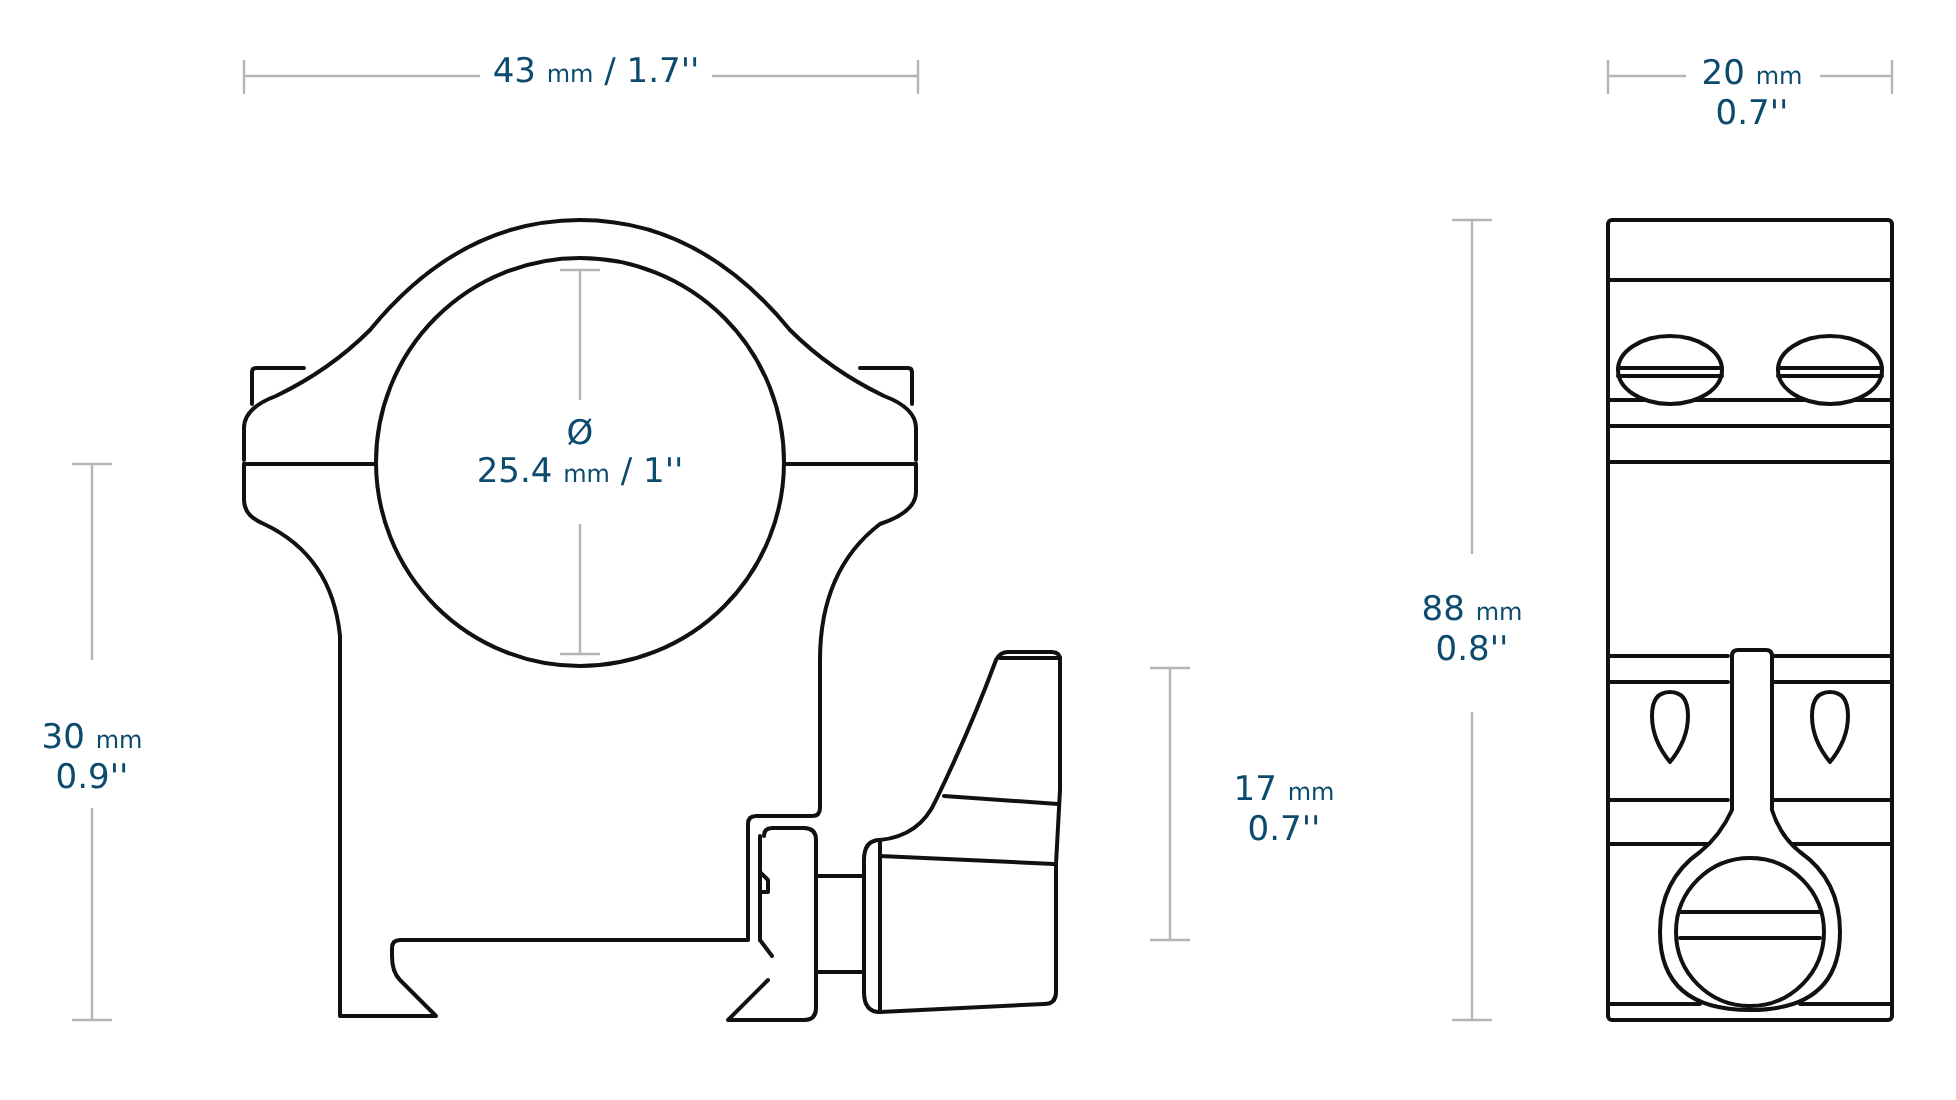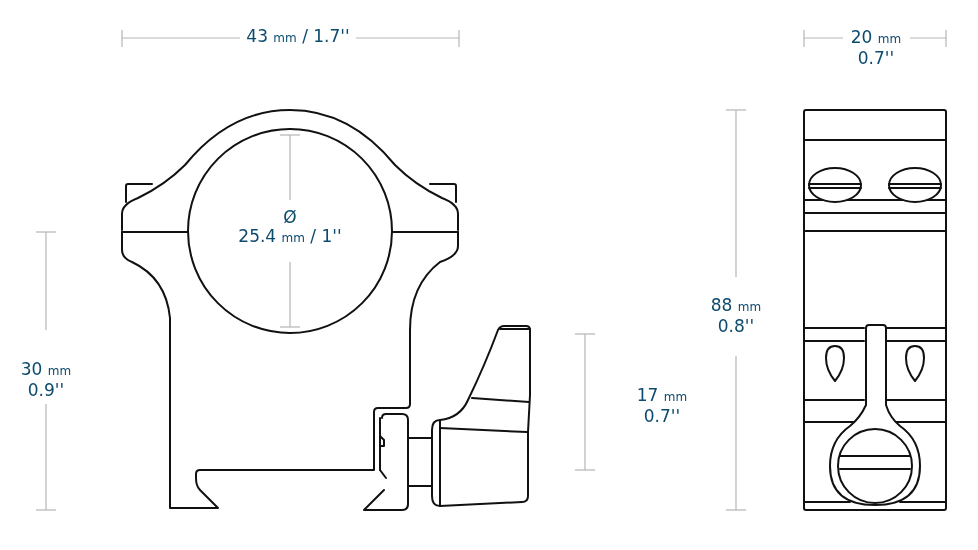--- a/index.html
+++ b/index.html
@@ -138,21 +138,21 @@
 <div class="lbl" style="left:225px; top:208px; width:130px;">
   <div class="big">Ø</div>
   <div><span class="big">25.4</span> <span class="unit">mm</span><span> / </span><span class="big">1''</span></div>
 </div>
 
 <div class="lbl" style="left:10px; top:360px; width:72px;">
   <div><span class="big">30</span> <span class="unit">mm</span></div>
   <div class="big">0.9''</div>
 </div>
 
-<div class="lbl" style="left:628px; top:386px; width:68px;">
+<div class="lbl" style="left:608px; top:386px; width:68px;">
   <div><span class="big">17</span> <span class="unit">mm</span></div>
   <div class="big">0.7''</div>
 </div>
 
 <div class="lbl" style="left:700px; top:296px; width:72px;">
   <div><span class="big">88</span> <span class="unit">mm</span></div>
   <div class="big">0.8''</div>
 </div>
 
 </body></html>

